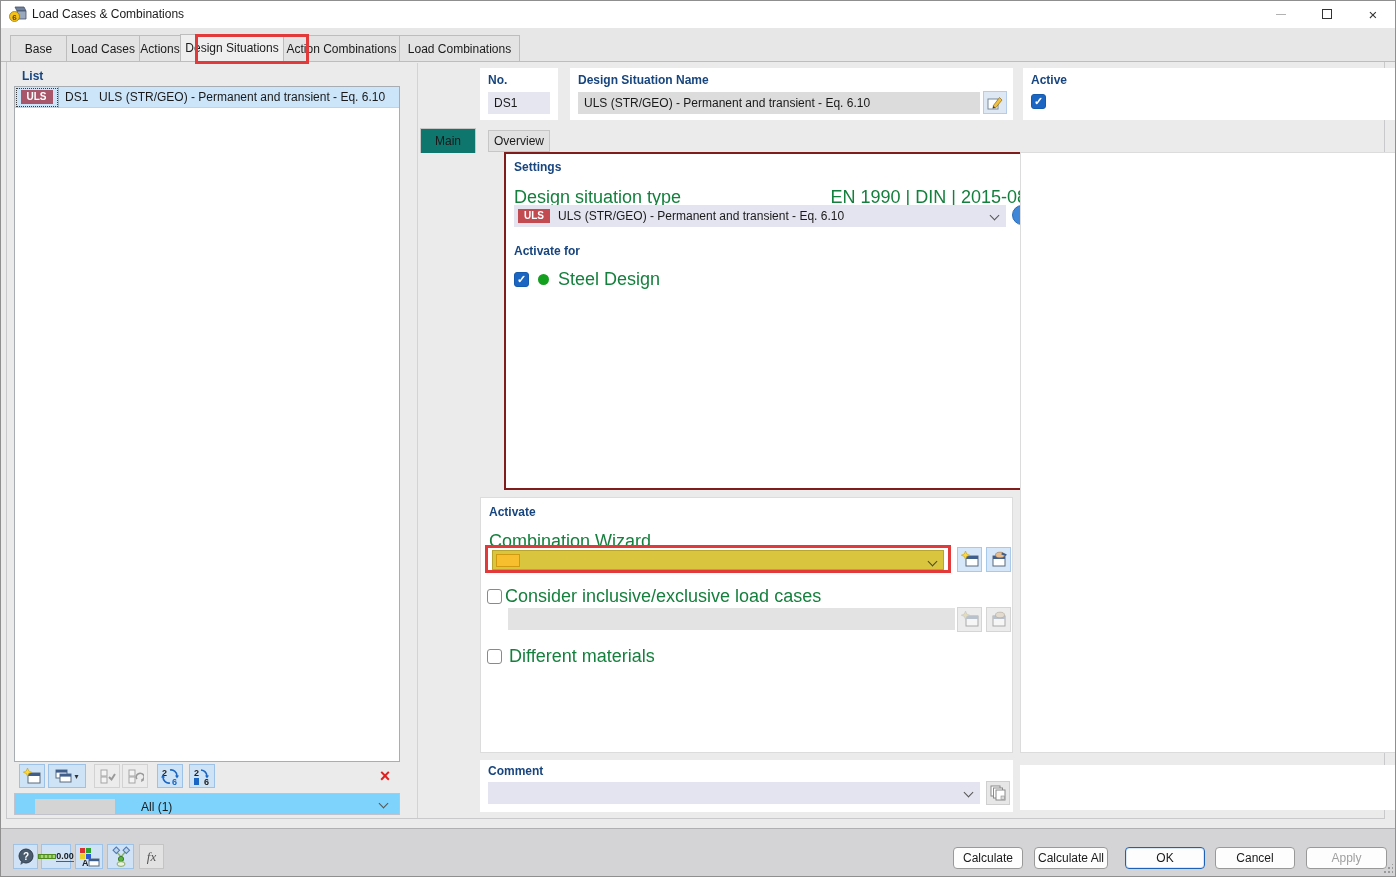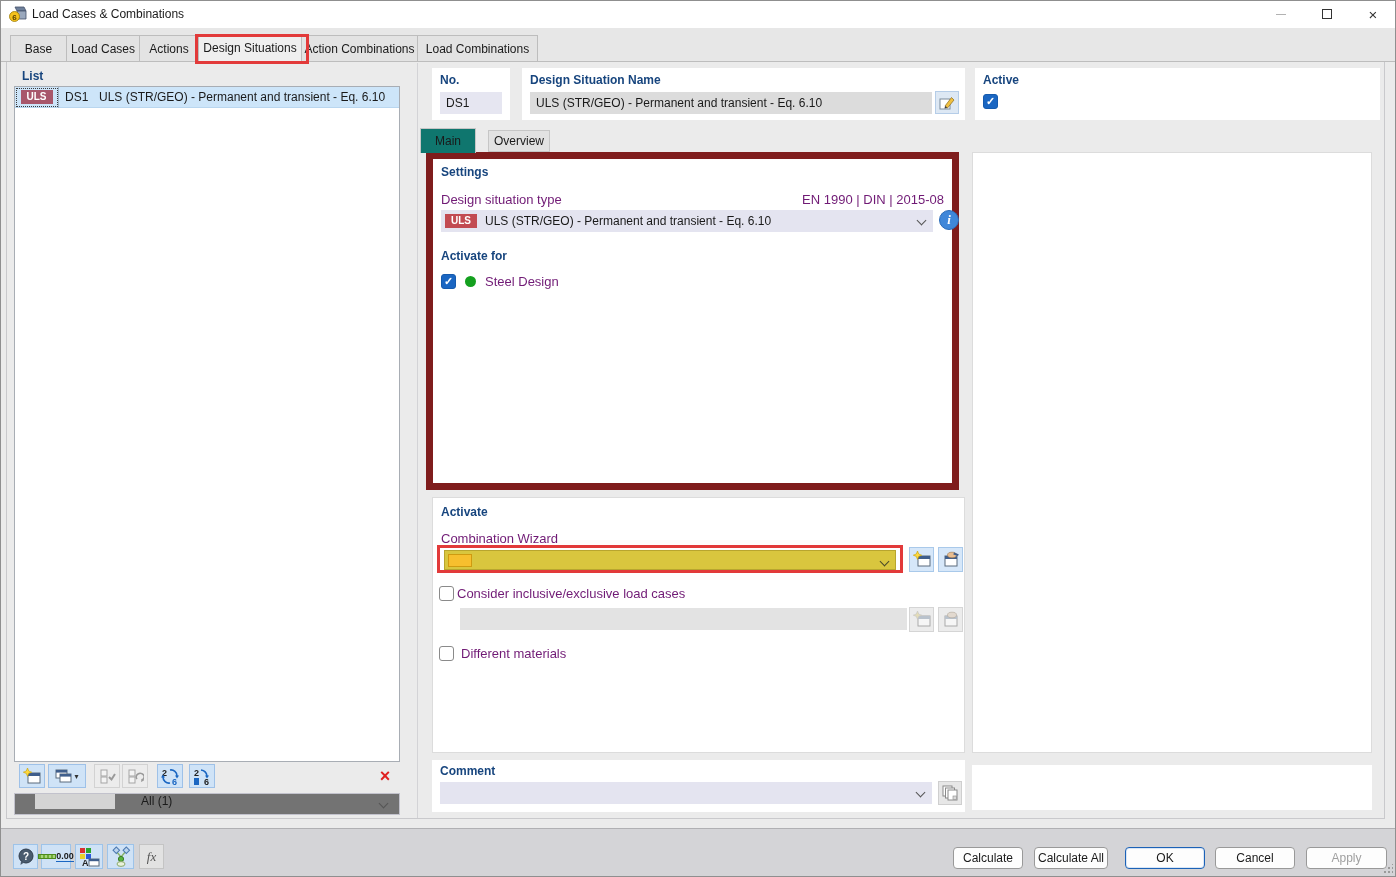--- a/index.html
+++ b/index.html
@@ -28,46 +28,46 @@
   .tab { height:26px; display:flex; align-items:center; justify-content:center; background:#e3e3e3; border:1px solid #bdbdbd; border-bottom:none; margin-right:-1px; padding:0 2px; }
   .tab.active { background:#efefef; height:27px; margin-top:-1px; }
   .red-annot { position:absolute; border:3px solid #e23a3a; z-index:50; pointer-events:none; }
   #tab-annot { left:195px; top:34px; width:114px; height:30px; }
 
   .tabpage { position:absolute; left:6px; top:62px; width:1379px; height:757px; border:1px solid #c9c9cc; border-top:none; }
   .vsep { position:absolute; left:417px; top:63px; width:1px; height:755px; background:#d3d3d6; }
 
   
   .hdr { color:#17457e; font-weight:700; font-size:12px; }
-  .lbl { color:#701a75; font-size:13px; }
+  .lbl { color:#15803d; font-size:18px; }
 
   
   .list-header { left:22px; top:69px; }
   .list-box { left:14px; top:86px; width:386px; height:676px; background:#fff; border:1px solid #a8adb4; }
   .list-row { display:flex; height:21px; background:#cde5f9; border-bottom:1px solid #b9d6ef; align-items:center; }
   .badge-cell { width:44px; height:21px; display:flex; align-items:center; justify-content:center; border-right:1px solid #9fb6c9; outline:1px dotted #3c3c3c; outline-offset:-2px; }
   .uls-badge { background:#a8576b; color:#fff; font-size:10px; font-weight:700; padding:1px 6px; line-height:12px; }
   .no-cell { width:40px; padding-left:6px; }
   .name-cell { flex:1; }
 
   .list-toolbar { left:14px; top:764px; width:386px; height:25px; }
   .tbtn { position:absolute; top:0; height:24px; border:1px solid transparent; display:flex; align-items:center; justify-content:center; }
   .tbtn.blue { background:#cfe3f7; border-color:#9ec1e8; }
   .tbtn.gray { background:#ececec; border-color:#d2d2d2; }
   .caret { font-size:8px; color:#333; margin-left:2px; }
   .del-x { color:#e02020; font-weight:700; font-size:18px; line-height:1; }
 
-  .list-filter { left:14px; top:793px; width:386px; height:22px; background:#737373; border:1px solid #c2c2cc; display:flex; align-items:flex-start; }
+  .list-filter { left:14px; top:793px; width:386px; height:22px; background:#7dd3fc; border:1px solid #c2c2cc; display:flex; align-items:flex-end; }
   .filter-swatch { width:80px; height:15px; background:#d4d4d4; margin-left:20px; }
   .filter-text { margin-left:26px; }
   .chev { width:7px; height:7px; border-right:1.5px solid #555; border-bottom:1.5px solid #555; transform:rotate(45deg); }
   .filter-chev { position:absolute; right:12px; top:6px; }
 
   
-  .white-box { background:#ffffff; position:absolute; }
+  .white-box { background:#ffffff; position:absolute;margin-left:48px; }
   #no-box { left:432px; top:68px; width:78px; height:52px; }
   #name-box { left:522px; top:68px; width:443px; height:52px; }
   #active-box { left:975px; top:68px; width:405px; height:52px; }
   .box-pad { position:absolute; left:8px; top:5px; }
   .field { position:absolute; display:flex; align-items:center; padding-left:6px; font-size:12px; }
   #no-field { left:8px; top:24px; width:62px; height:22px; background:#e6e6f1; }
   #name-field { left:8px; top:24px; width:402px; height:22px; background:#dcdcdc; }
   .icon-btn { position:absolute; display:flex; align-items:center; justify-content:center; }
   #name-edit-btn { left:413px; top:23px; width:24px; height:23px; background:#dde8f4; border:1px solid #b5cde8; }
 
@@ -75,21 +75,21 @@
   .cb { width:15px; height:15px; border-radius:3px; display:flex; align-items:center; justify-content:center; }
   .cb.checked { background:#1a66c2; border:1px solid #155aad; color:#fff; font-size:11px; font-weight:700; }
   .cb.unchecked { background:#fff; border:1px solid #8a8a8a; color:transparent; }
 
   
   .subtab { position:absolute; display:flex; align-items:center; justify-content:center; border:1px solid #c6c6c6; font-size:12px; }
   #subtab-main { left:420px; top:128px; width:56px; height:25px; background:#0f766e; border-bottom:none; z-index:5; }
   #subtab-overview { left:488px; top:130px; width:62px; height:22px; background:#e2e2e2; }
 
   
-  #settings-box { left:426px; top:152px; width:533px; height:338px; border:7px solid #7f1d1d; }
+  #settings-box { left:456px; top:152px; width:533px; height:338px; border:2px solid #7f1d1d; }
   #options-box { left:432px; top:497px; width:533px; height:256px; border:1px solid #dcdcdc; }
   #comment-box { left:432px; top:760px; width:533px; height:52px; }
   #right-box-big { left:972px; top:152px; width:400px; height:601px; border:1px solid #dcdcdc; }
   #right-box-small { left:972px; top:765px; width:400px; height:45px; }
 
   .dropdown { position:absolute; background:#e4e4f0; display:flex; align-items:center; }
   .dd-chev { position:absolute; right:8px; top:7px; border-color:#555; }
   .type-badge { background:#c24b52; color:#fff; font-size:10px; font-weight:700; padding:1px 6px; margin-left:4px; line-height:12px; }
   .info-circle { width:20px; height:20px; border-radius:50%; background:#3f87d9; border:1px solid #2b6cb8; color:#fff; font-family:"Liberation Serif", serif; font-style:italic; font-weight:700; font-size:13px; display:flex; align-items:center; justify-content:center; }
 
@@ -157,21 +157,21 @@
     <div class="wbtn">
         <span class="glyph-close">×</span>
       </div>
   </div>
 </div>
 
 <div class="tabstrip">
   <div class="tabs">
     <div class="tab" style="width:57px">Base</div>
     <div class="tab" style="width:74px">Load Cases</div>
-    <div class="tab" style="width:60px">Actions</div>
+    <div class="tab" style="width:42px">Actions</div>
     <div class="tab active" style="width:104px">Design Situations</div>
     <div class="tab" style="width:117px">Action Combinations</div>
     <div class="tab" style="width:121px">Load Combinations</div>
   </div>
 </div>
 <div class="red-annot" id="tab-annot"></div>
 
 <div class="tabpage"></div>
 <div class="vsep"></div>
 

